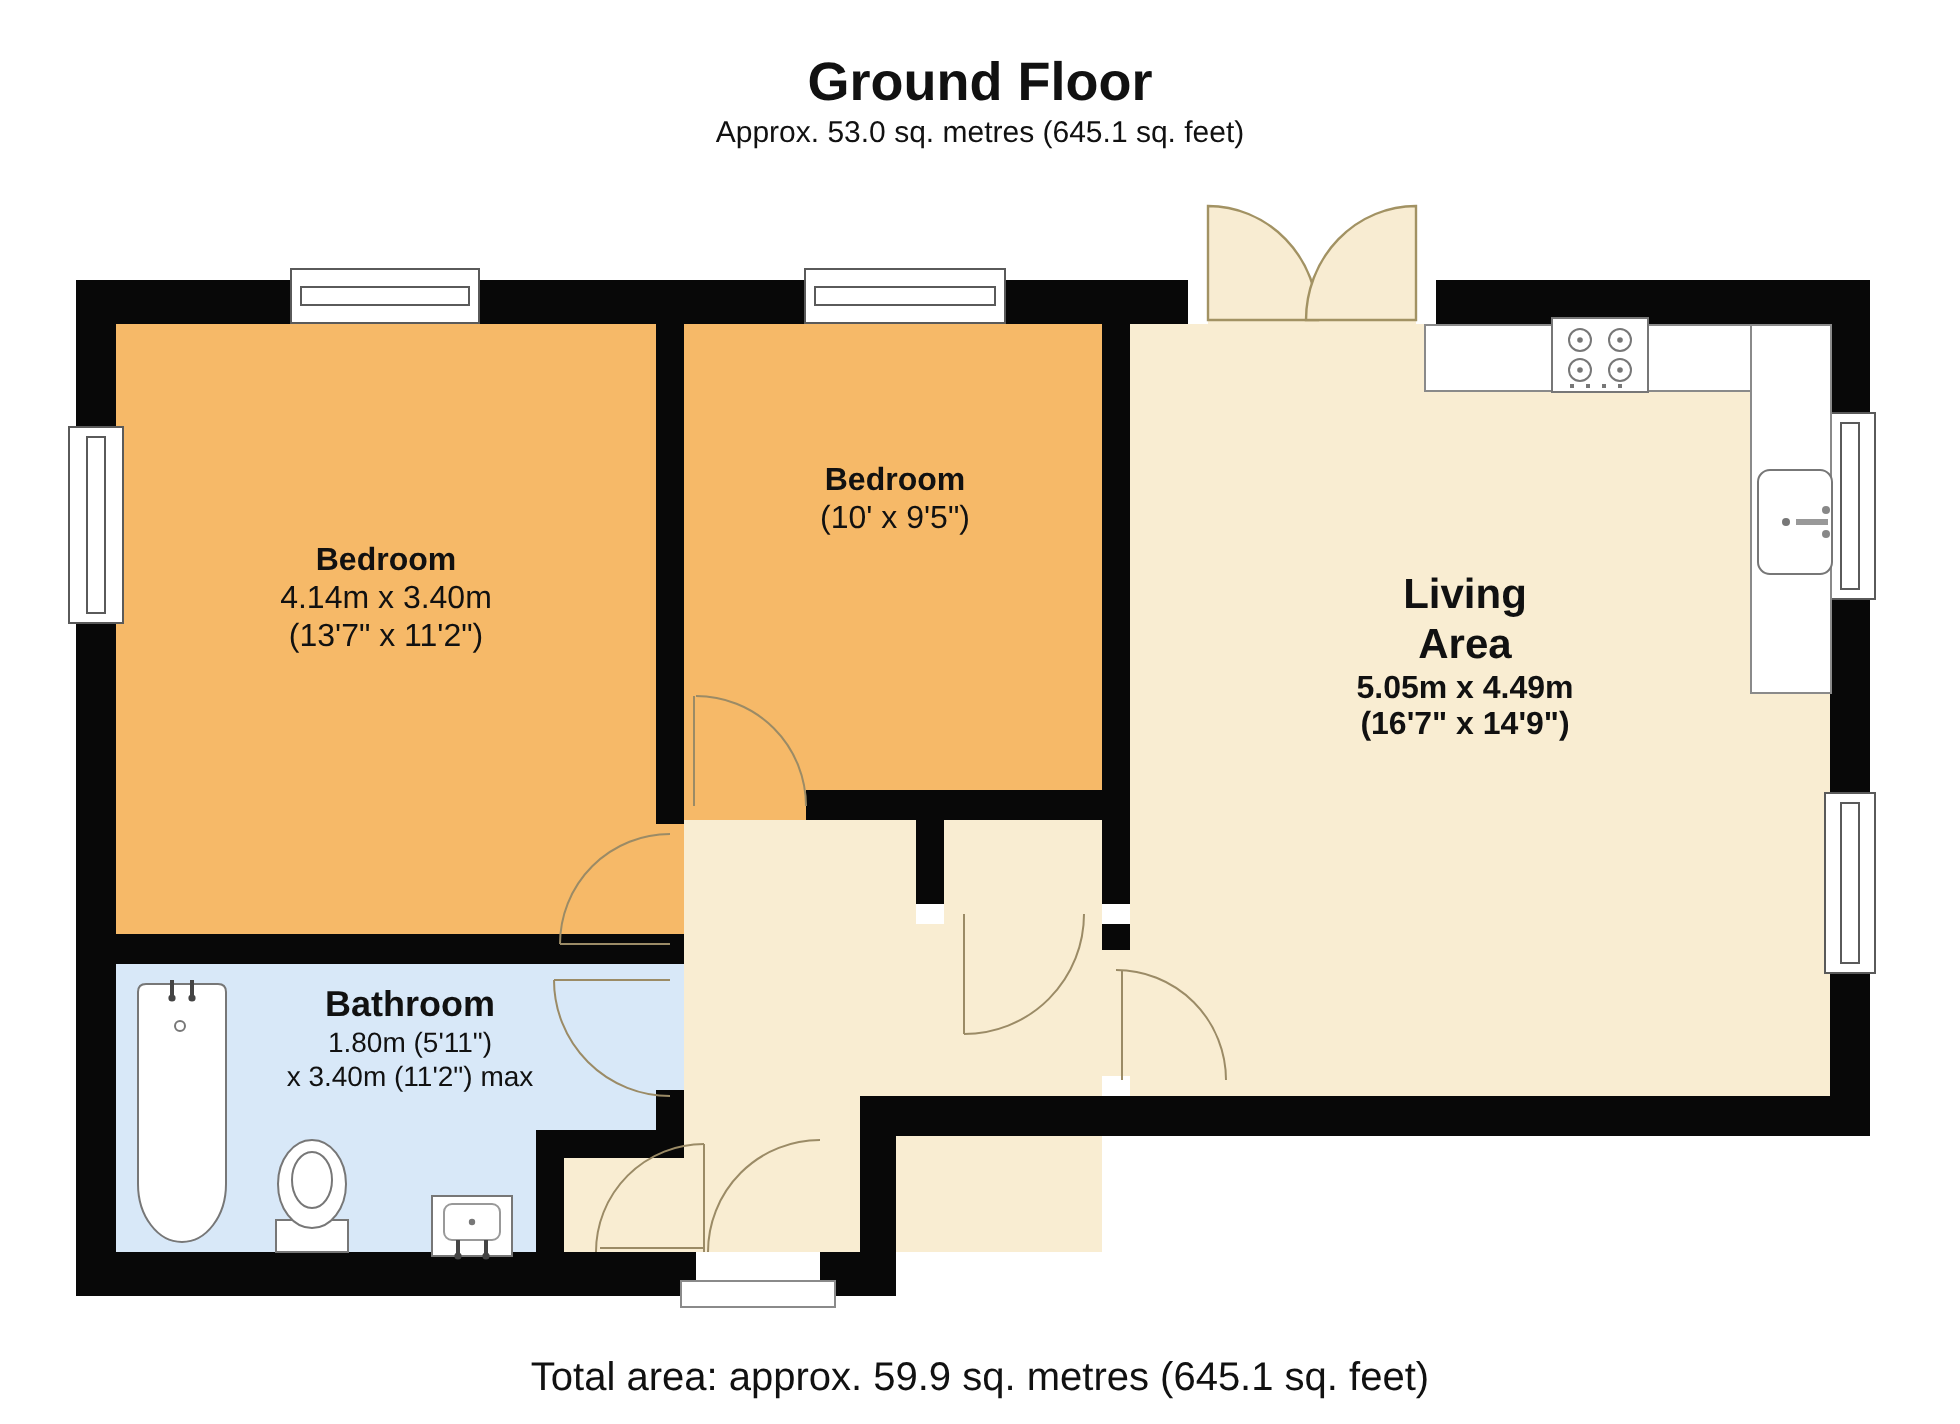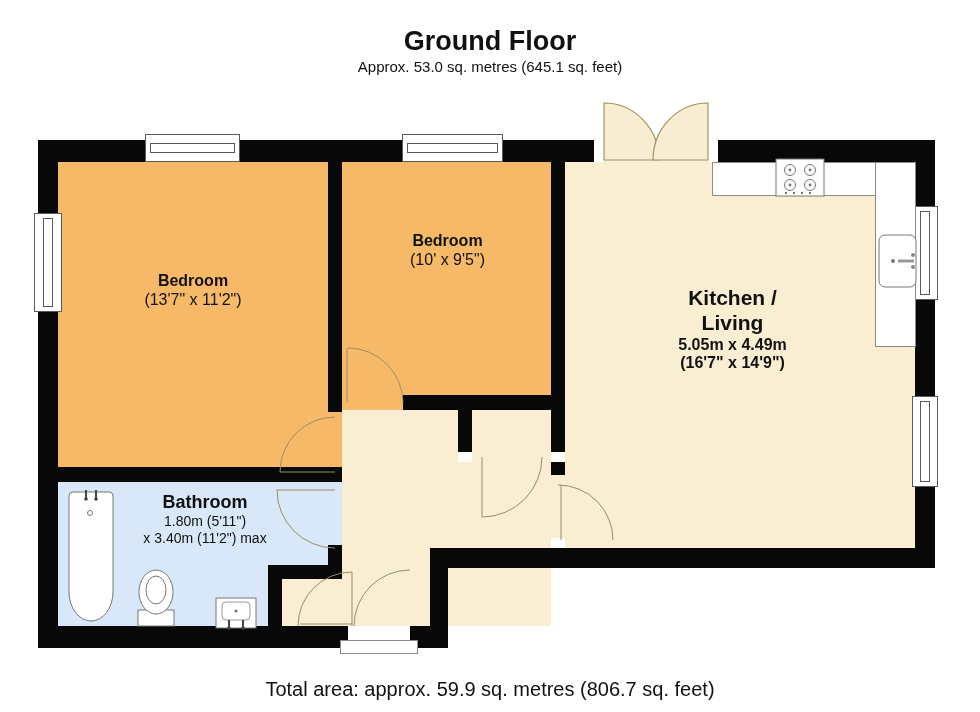--- a/index.html
+++ b/index.html
@@ -32,21 +32,21 @@
   .footer{position:absolute;top:678px;left:0;width:100%;text-align:center;font-size:20px;}
   svg.overlay{position:absolute;left:0;top:0;pointer-events:none;}
 </style>
 </head>
 <body>
 
 <div class="plan-canvas">
 
   <div class="title">Ground Floor</div>
   <div class="subtitle">Approx. 53.0 sq. metres (645.1 sq. feet)</div>
-  <div class="footer">Total area: approx. 59.9 sq. metres (806.7 sq. feet)</div>
+  <div class="footer">Total area: approx. 59.9 sq. metres (645.1 sq. feet)</div>
 
   <div class="floor floor-bed" style="left:58px;top:162px;width:270px;height:305px;"></div>
   <div class="floor floor-bed" style="left:342px;top:162px;width:209px;height:233px;"></div>
   <div class="floor floor-bath" style="left:58px;top:482px;width:270px;height:144px;"></div>
   <div class="floor floor-living" style="left:342px;top:395px;width:209px;height:231px;"></div>
   <div class="floor floor-living" style="left:565px;top:162px;width:350px;height:386px;"></div>
 
   <div class="wall" style="left:38px;top:140px;width:107px;height:22px;"></div>
   <div class="wall" style="left:240px;top:140px;width:162px;height:22px;"></div>
   <div class="wall" style="left:503px;top:140px;width:91px;height:22px;"></div>
@@ -191,31 +191,32 @@
       <circle cx="236" cy="611" r="1.6" fill="#777"></circle>
       <line x1="229" y1="620" x2="229" y2="627" stroke="#444" stroke-width="2"></line>
       <line x1="243" y1="620" x2="243" y2="627" stroke="#444" stroke-width="2"></line>
       <circle cx="229" cy="628" r="1.8" fill="#444"></circle>
         <circle cx="243" cy="628" r="1.8" fill="#444"></circle>
     </g>
   </svg>
 
   <div class="lbl" style="left:78px;top:272px;width:230px;">
     <div class="room-name">Bedroom</div>
+    <div class="room-dims">4.14m x 3.40m</div>
     <div class="room-dims">(13'7" x 11'2")</div>
   </div>
 
   <div class="lbl" style="left:345px;top:232px;width:205px;">
     <div class="room-name">Bedroom</div>
     <div class="room-dims">(10' x 9'5")</div>
   </div>
 
   <div class="lbl kitchen-name" style="left:640px;top:286px;width:185px;">
-    <div>Kitchen /</div>
     <div>Living</div>
+    <div>Area</div>
     <div class="room-dims">5.05m x 4.49m</div>
     <div class="room-dims">(16'7" x 14'9")</div>
   </div>
 
 
   <div class="lbl lbl-sm" style="left:115px;top:492px;width:180px;text-align:center;">
     <div class="room-name">Bathroom</div>
     <div class="room-dims">1.80m (5'11")</div>
     <div class="room-dims">x 3.40m (11'2") max</div>
   </div>

